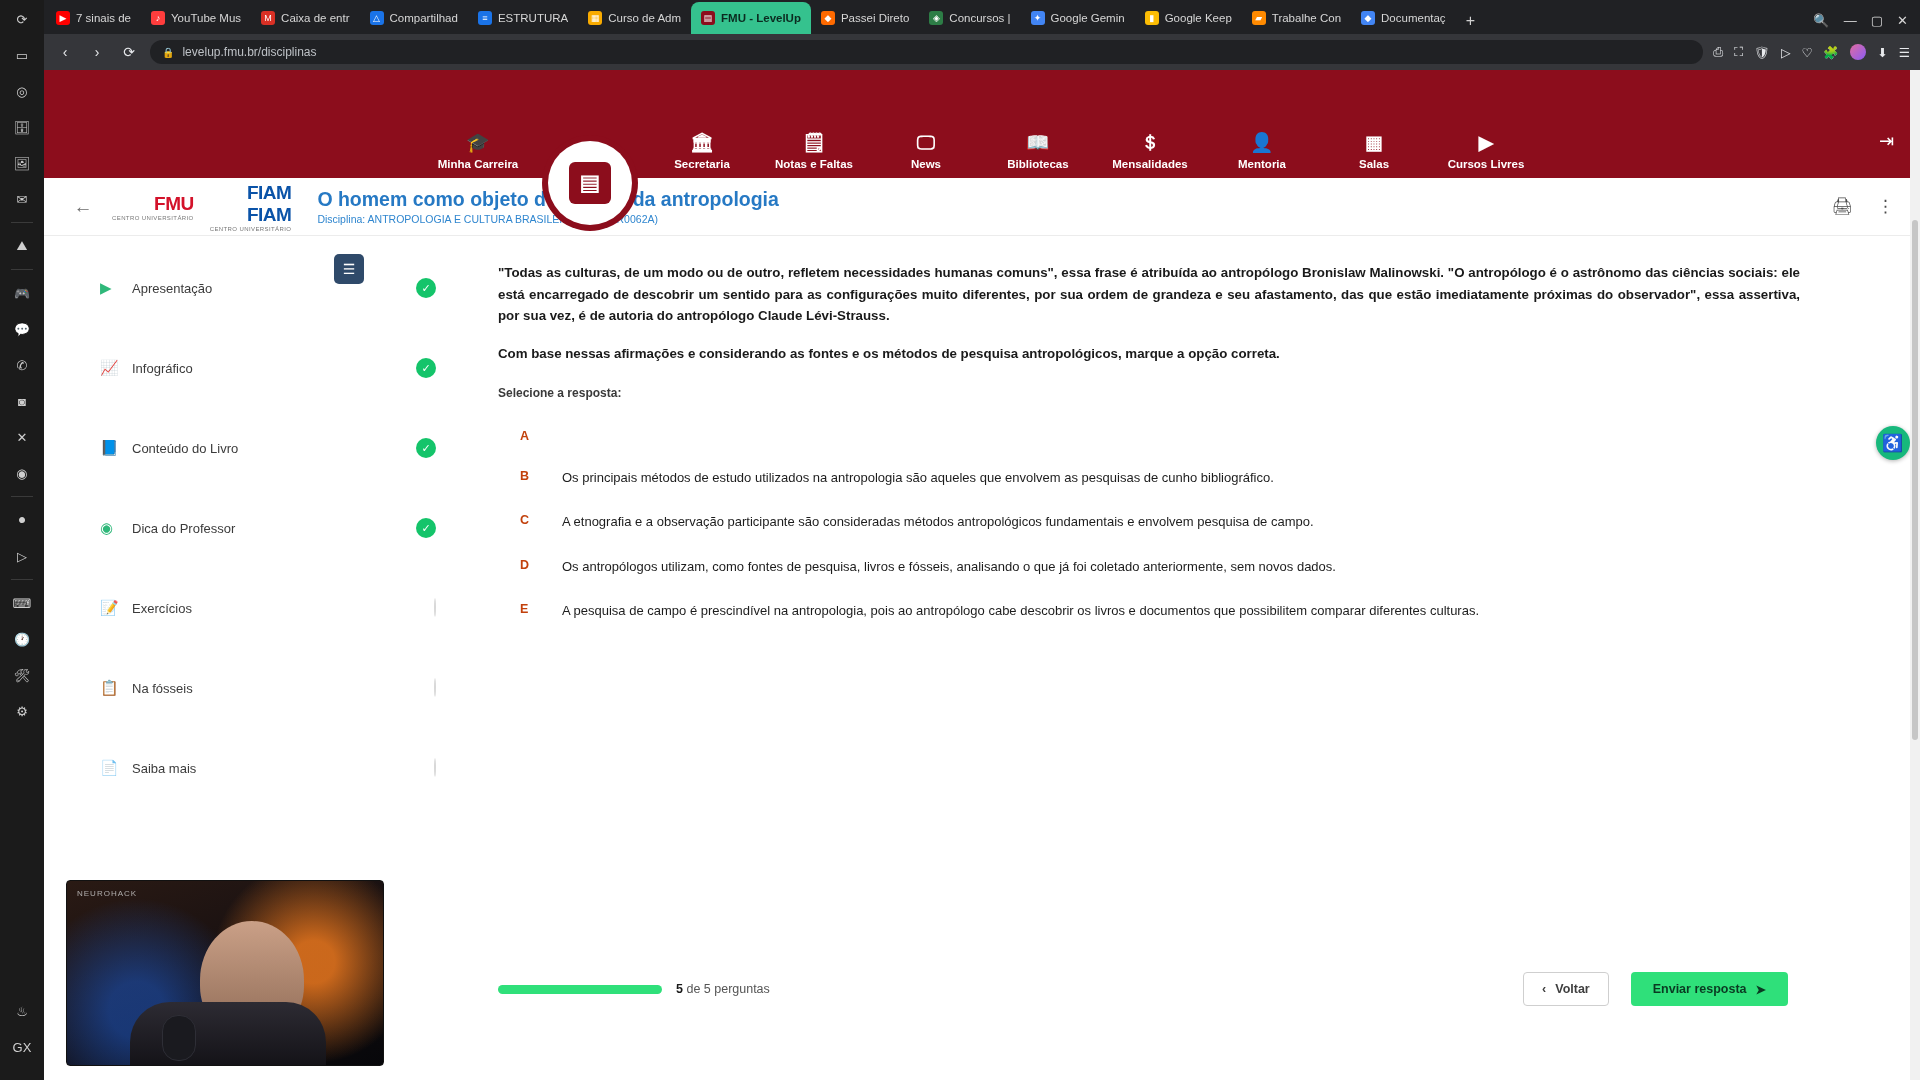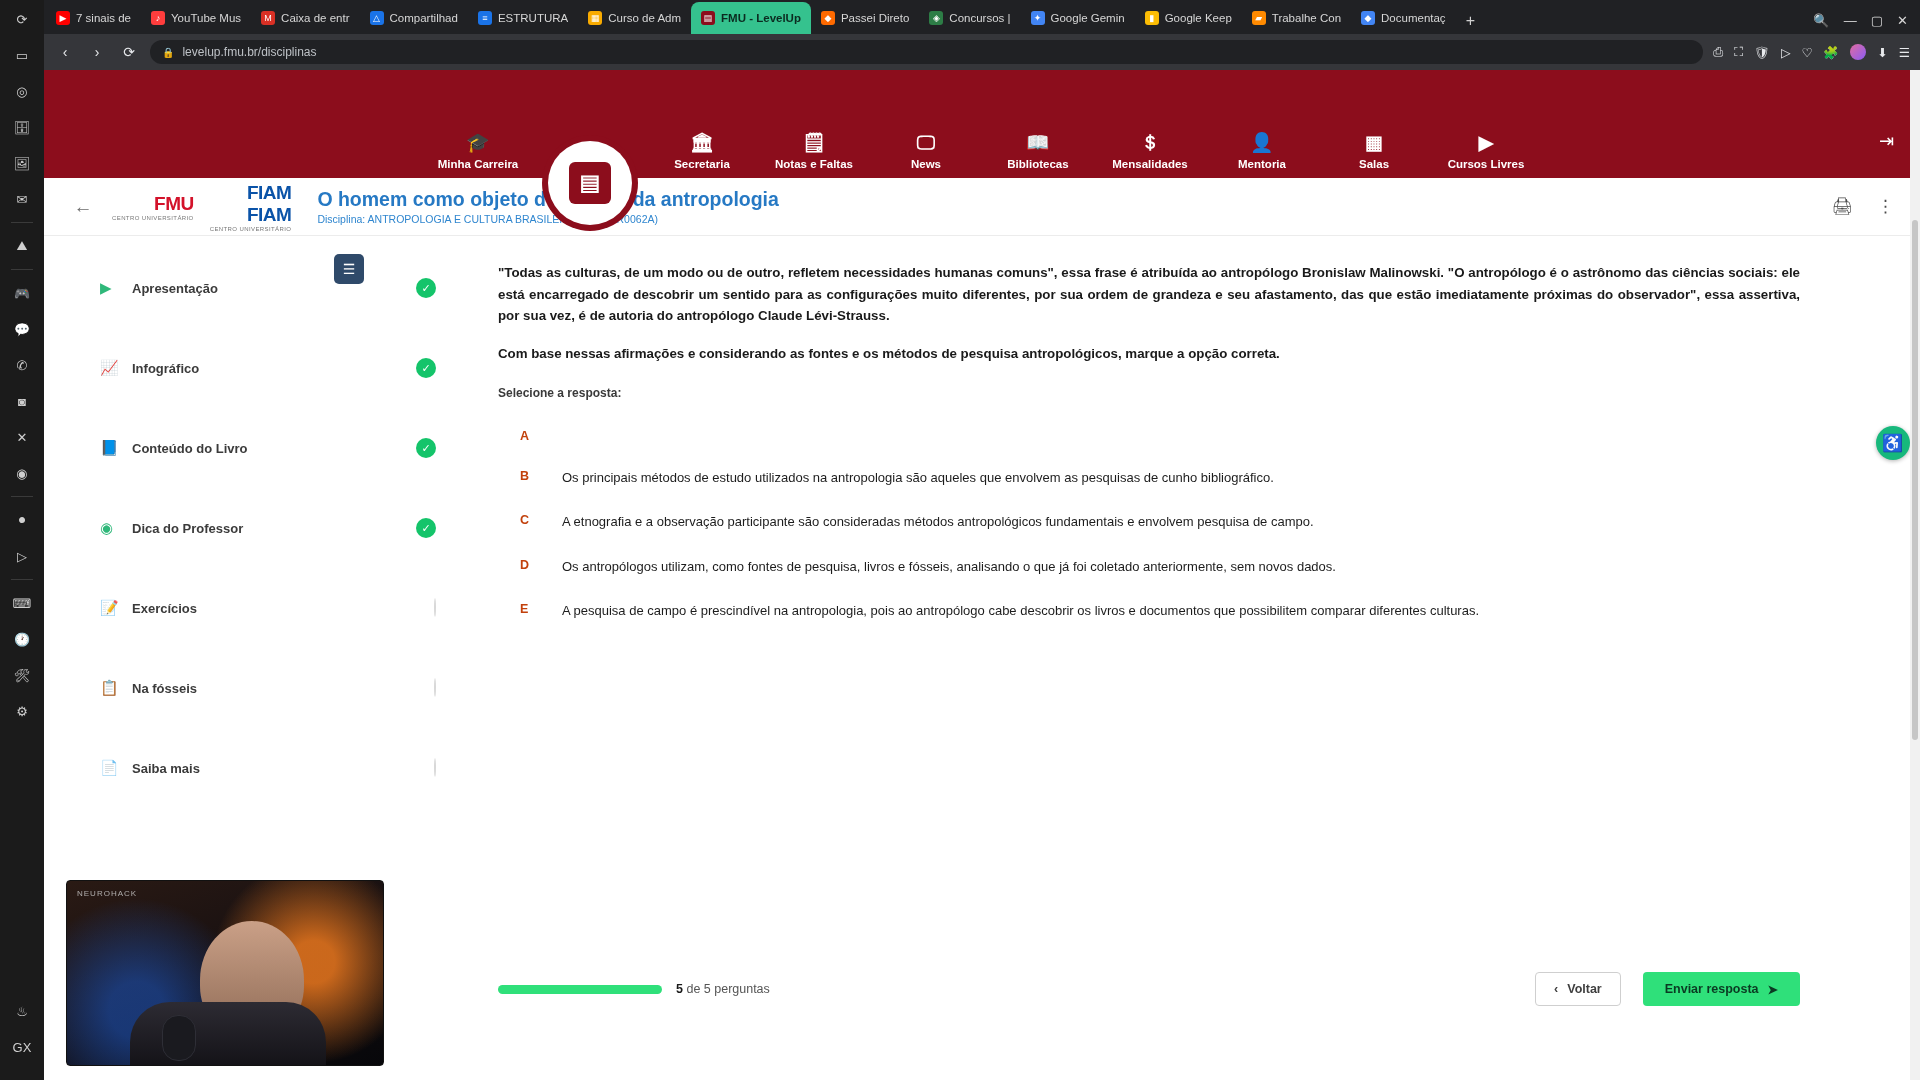--- a/index.html
+++ b/index.html
@@ -117,21 +117,21 @@
   #content { display: flex; height: calc(1080px - 34px - 36px - 108px - 58px); }
 
   
   #sidebar { width: 420px; flex: none; position: relative; padding-top: 12px; background: #fff; }
   .side-item {
     height: 80px; display: flex; align-items: center; gap: 14px;
     padding-left: 56px; padding-right: 28px; position: relative;
   }
   .side-item .s-ico { width: 18px; color: #2fb87a; font-size: 15px; }
   .side-item.pending .s-ico { color: #8d8d8d; }
-  .side-item .s-label { font-size: 13px; color: #3b3b3b; font-weight: 700; }
+  .side-item .s-label { font-size: 13px; color: #3b3b3b; font-weight: 400; }
   .side-item .s-state { margin-left: auto; }
   .dot-done {
     width: 20px; height: 20px; border-radius: 50%; background: #14c46a;
     color: #fff; font-size: 11px; display: flex; align-items: center; justify-content: center;
   }
   .dot-todo { width: 18px; height: 18px; border-radius: 50%; border: 1.6px solid #d8d8d8; }
   #hamburger {
     position: absolute; left: 290px; top: 18px; width: 30px; height: 30px;
     border-radius: 5px; background: #2f4a6a; color: #fff;
     display: flex; align-items: center; justify-content: center; font-size: 14px;
@@ -165,21 +165,21 @@
   .q-text { font-size: 13.3px; line-height: 1.62; color: #1a1a1a; text-align: justify; font-weight: 700; }
   .q-text.p2 { margin-top: 16px; }
   #select-label { margin-top: 22px; font-size: 12px; color: #3a3a3a; font-weight: 700; }
   #options { margin-top: 16px; }
   .opt { display: flex; gap: 28px; padding: 13px 0 13px 22px; align-items: flex-start; }
   .opt .letter { font-size: 12.5px; color: #c2410c; font-weight: 700; width: 14px; flex: none; }
   .opt .otext { font-size: 13px; color: #1d1d1d; line-height: 1.4; }
 
   
   #q-footer {
-    position: absolute; left: 34px; right: 120px; bottom: 74px;
+    position: absolute; left: 34px; right: 132px; bottom: 74px;
     display: flex; align-items: center; gap: 14px;
   }
   #progress-bar { width: 164px; height: 9px; border-radius: 5px; background: #e6e6e6; overflow: hidden; }
   #progress-fill { height: 100%; background: #2fe07a; }
   #progress-text { font-size: 12.5px; color: #555; }
   #progress-text b { color: #1a1a1a; }
   #footer-buttons { margin-left: auto; display: flex; align-items: center; gap: 22px; }
   .btn {
     height: 34px; border-radius: 4px; display: flex; align-items: center; gap: 9px;
     padding: 0 18px; font-size: 12.5px; font-weight: 700;

